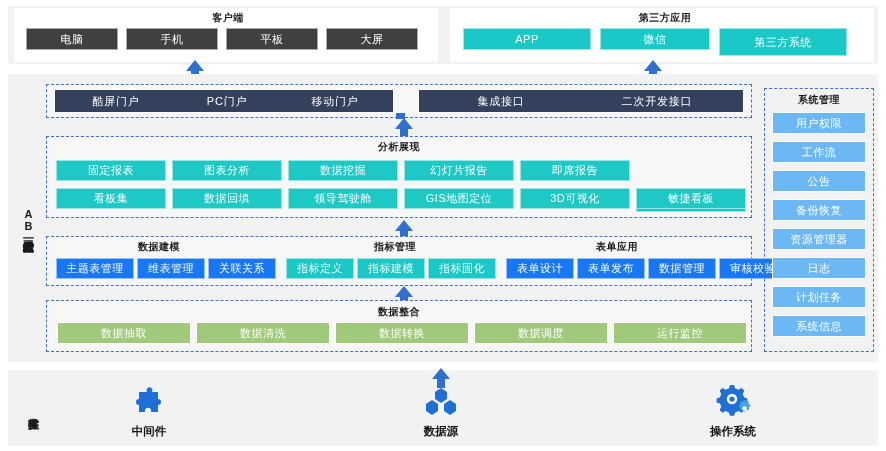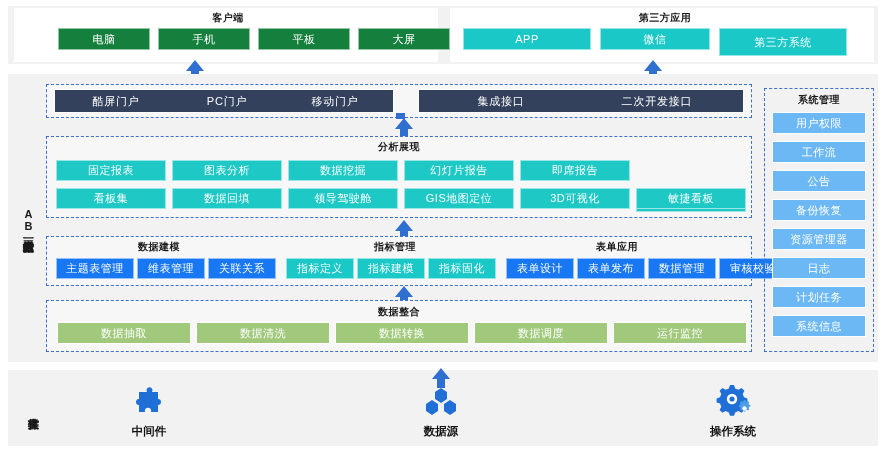--- a/index.html
+++ b/index.html
@@ -44,21 +44,21 @@
     box-sizing: border-box;
     display: flex;
     align-items: center;
     justify-content: center;
     color: #ffffff;
     font-size: 11px;
     letter-spacing: .5px;
     white-space: nowrap;
     border: 1px solid rgba(255,255,255,.55);
   }
-  .chip.blue      { background: #15803d; margin-left: 32px; }
+  .chip.blue      { background: #404040; }
   .chip.teal      { background: #1ac8c8; }
   .chip.teal2     { background: #1dc8c5; }
   .chip.brightblue{ background: #1877f2; }
   .chip.green     { background: #a0c97c; border-color: #ffffff; }
   .chip.lightblue { background: #6cb8f5; border-color: #ffffff; }
 
   
   .darkbar {
     position: absolute;
     box-sizing: border-box;

